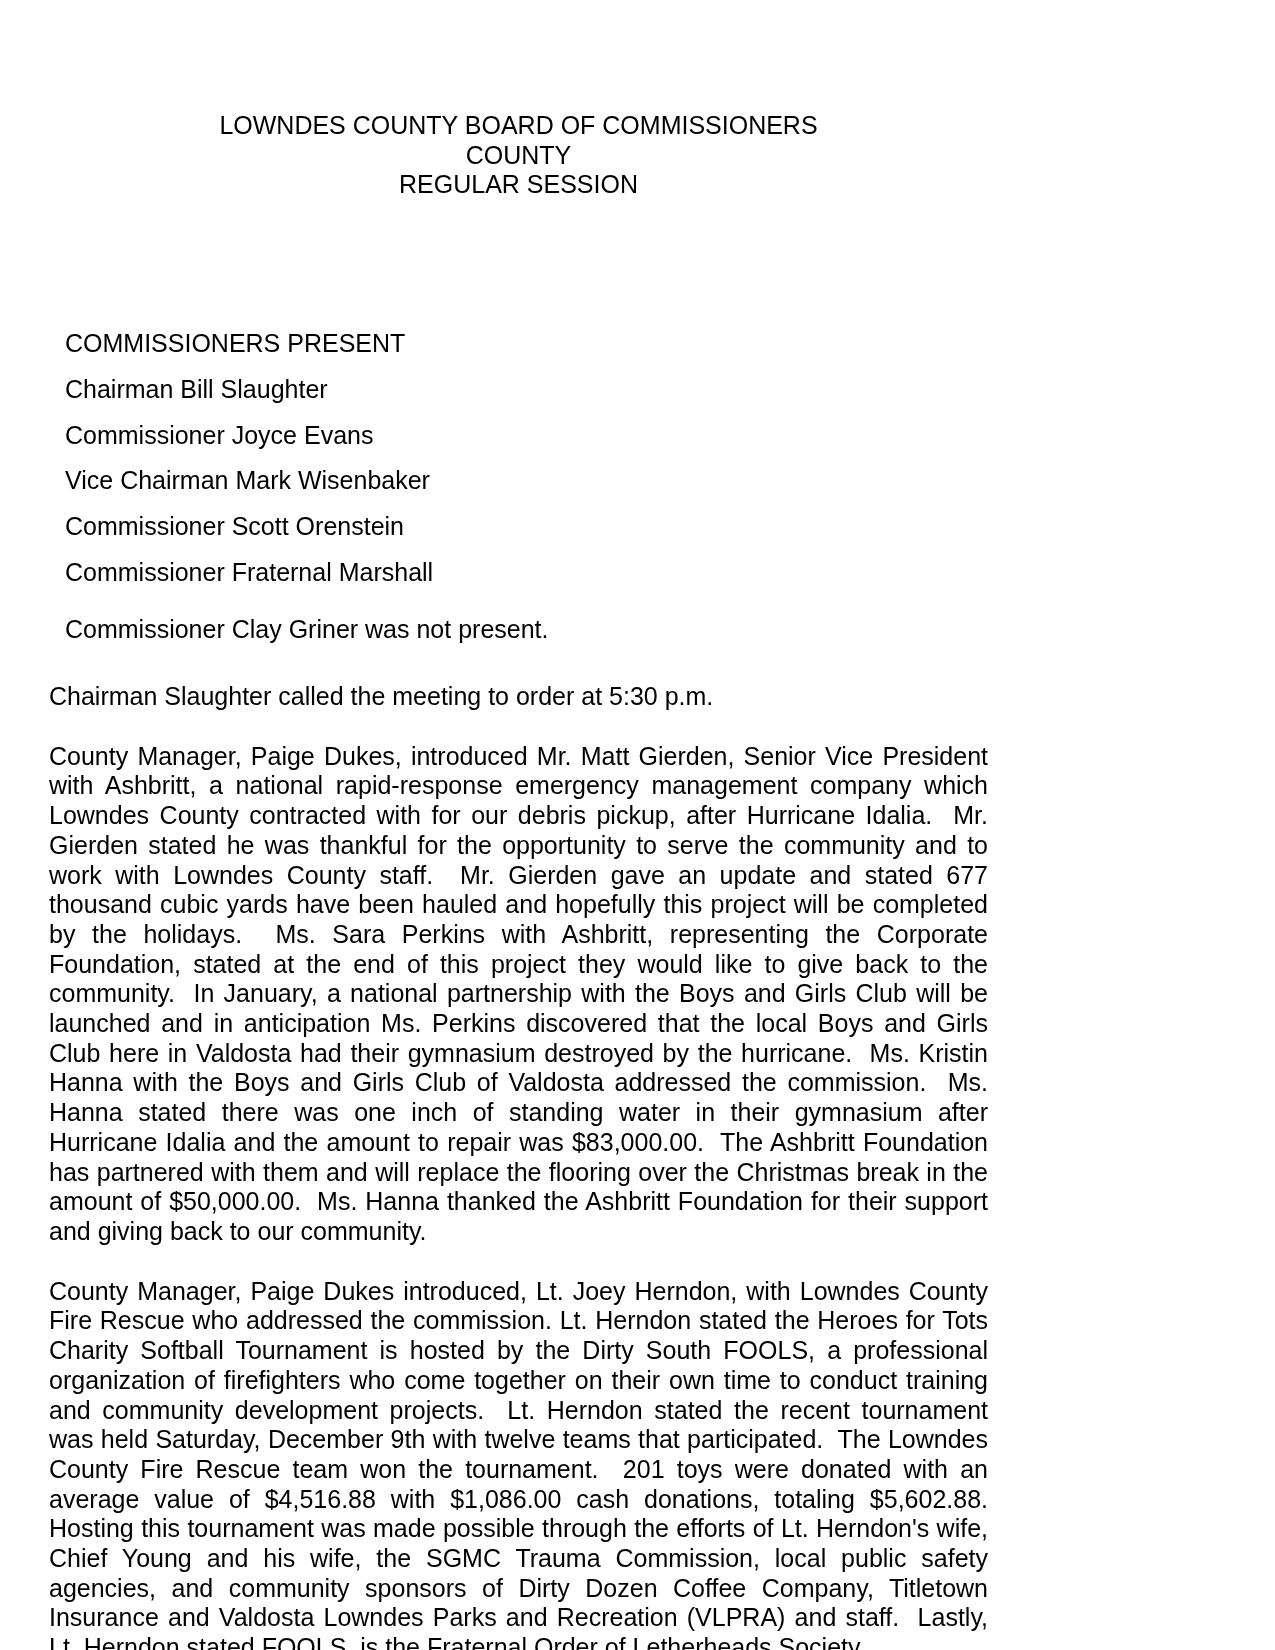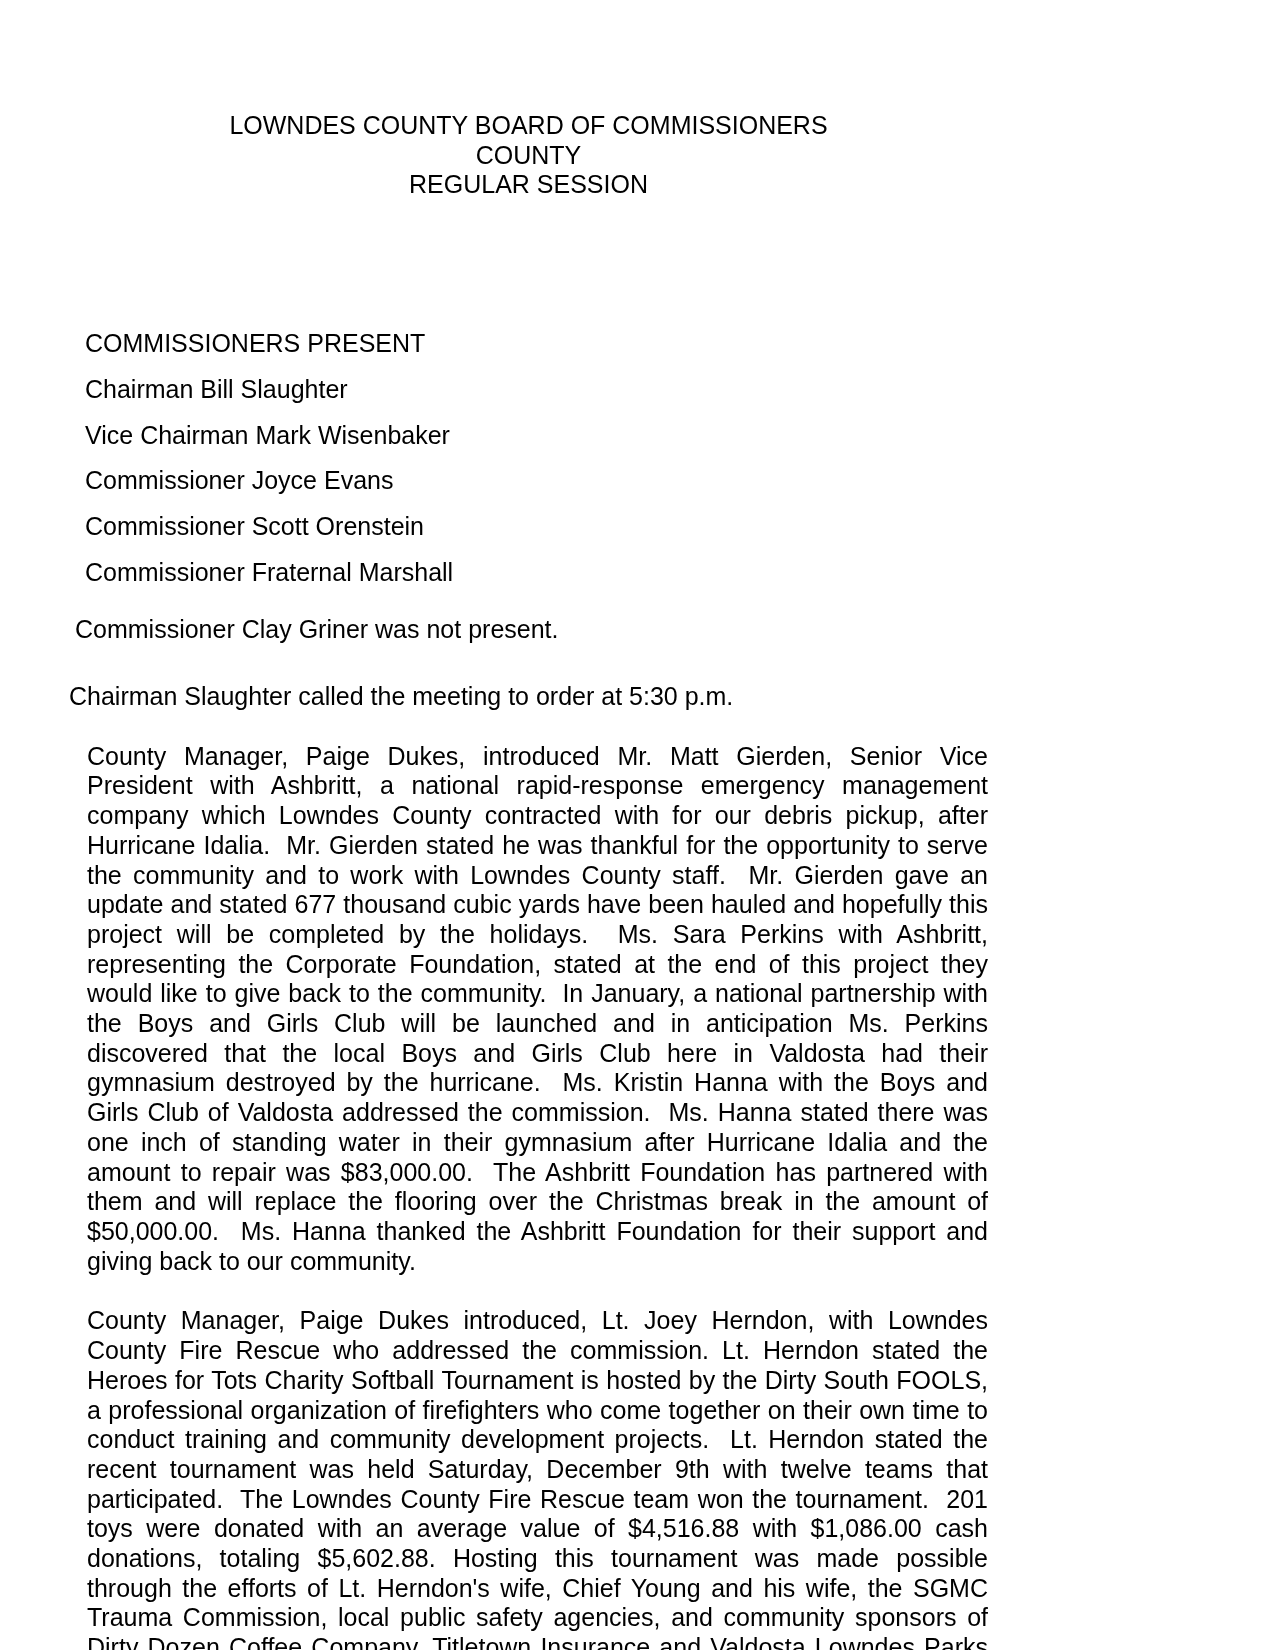--- a/index.html
+++ b/index.html
@@ -11,66 +11,66 @@
   .page {
     position: relative;
     width: 1128px;
     height: 1650px;
     box-sizing: border-box;
     background: #ffffff;
     color: #000000;
     font-family: "Liberation Sans", "DejaVu Sans", sans-serif;
     font-size: 25px;
     line-height: 29.7px;
-    padding: 111px 140px 0 69px;
+    padding: 111px 140px 0 49px;
     overflow: hidden;
   }
   .doc-header {
     text-align: center;
     margin: 0 0 129px 0;
   }
   .doc-header div {
     margin: 0;
   }
   .attendance-list div,
   .single-line {
     margin: 16px;
     text-align: left;
     white-space: pre-wrap;
   }
   .absent-line {
-    margin: 28px 0 0 6px;
+    margin: 28px 0 0 16px;
     white-space: pre-wrap;
   }
   .call-line {
     margin: 37px 0 0 0;
     white-space: pre-wrap;
   }
   .body-para {
-    margin: 30px 0 0 18px;
+    margin: 30px 0 0 0;
     text-align: justify;
     white-space: pre-wrap;
   }
 </style>
 </head>
 <body>
 
 <div class="page">
 
   <header class="doc-header">
     <div>LOWNDES COUNTY BOARD OF COMMISSIONERS</div>
     <div>COUNTY</div>
     <div>REGULAR SESSION</div>
   </header>
 
   <section class="attendance-list">
     <div>COMMISSIONERS PRESENT</div>
     <div>Chairman Bill Slaughter</div>
+    <div>Commissioner Joyce Evans</div>
     <div>Vice Chairman Mark Wisenbaker</div>
-    <div>Commissioner Joyce Evans</div>
     <div>Commissioner Scott Orenstein</div>
     <div>Commissioner Fraternal Marshall</div>
   </section>
 
   <p class="absent-line">Commissioner Clay Griner was not present.</p>
 
   <p class="call-line">Chairman Slaughter called the meeting to order at 5:30 p.m.</p>
 
   <p class="body-para">County Manager, Paige Dukes, introduced Mr. Matt Gierden, Senior Vice President with Ashbritt, a national rapid-response emergency management company which Lowndes County contracted with for our debris pickup, after Hurricane Idalia.  Mr. Gierden stated he was thankful for the opportunity to serve the community and to work with Lowndes County staff.  Mr. Gierden gave an update and stated 677 thousand cubic yards have been hauled and hopefully this project will be completed by the holidays.  Ms. Sara Perkins with Ashbritt, representing the Corporate Foundation, stated at the end of this project they would like to give back to the community.  In January, a national partnership with the Boys and Girls Club will be launched and in anticipation Ms. Perkins discovered that the local Boys and Girls Club here in Valdosta had their gymnasium destroyed by the hurricane.  Ms. Kristin Hanna with the Boys and Girls Club of Valdosta addressed the commission.  Ms. Hanna stated there was one inch of standing water in their gymnasium after Hurricane Idalia and the amount to repair was $83,000.00.  The Ashbritt Foundation has partnered with them and will replace the flooring over the Christmas break in the amount of $50,000.00.  Ms. Hanna thanked the Ashbritt Foundation for their support and giving back to our community.</p>
 

